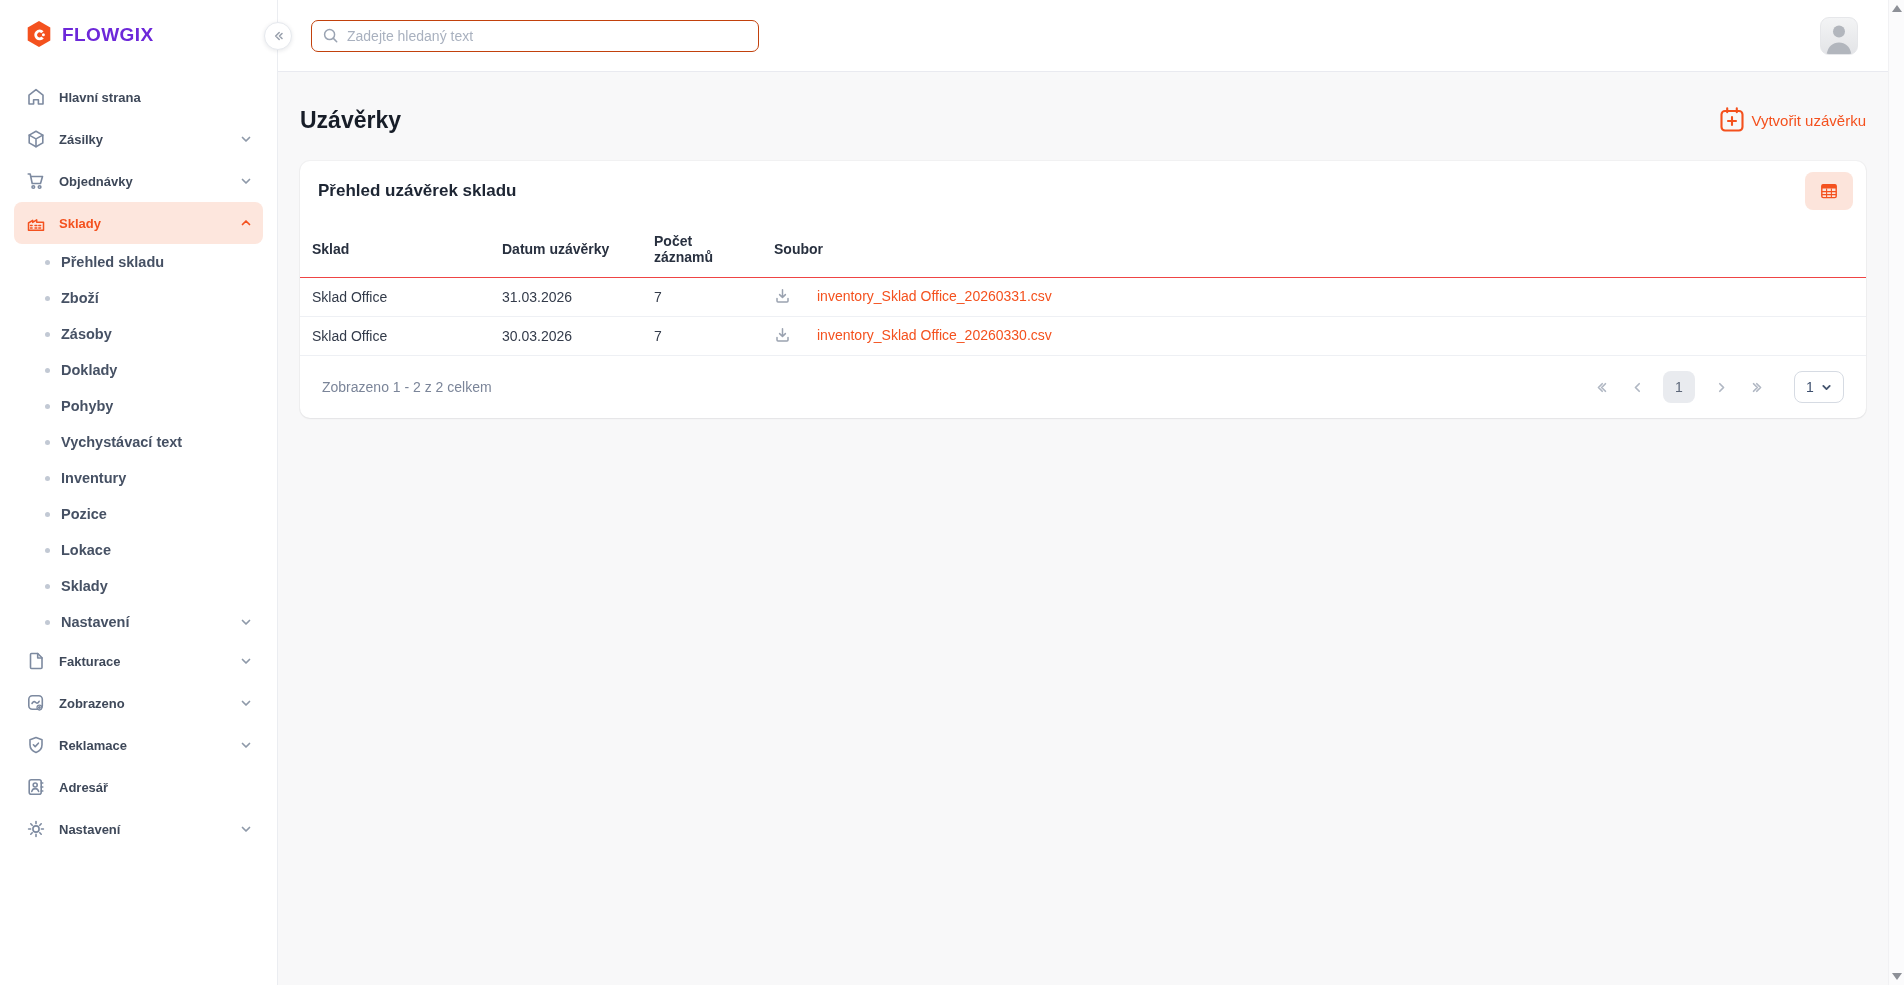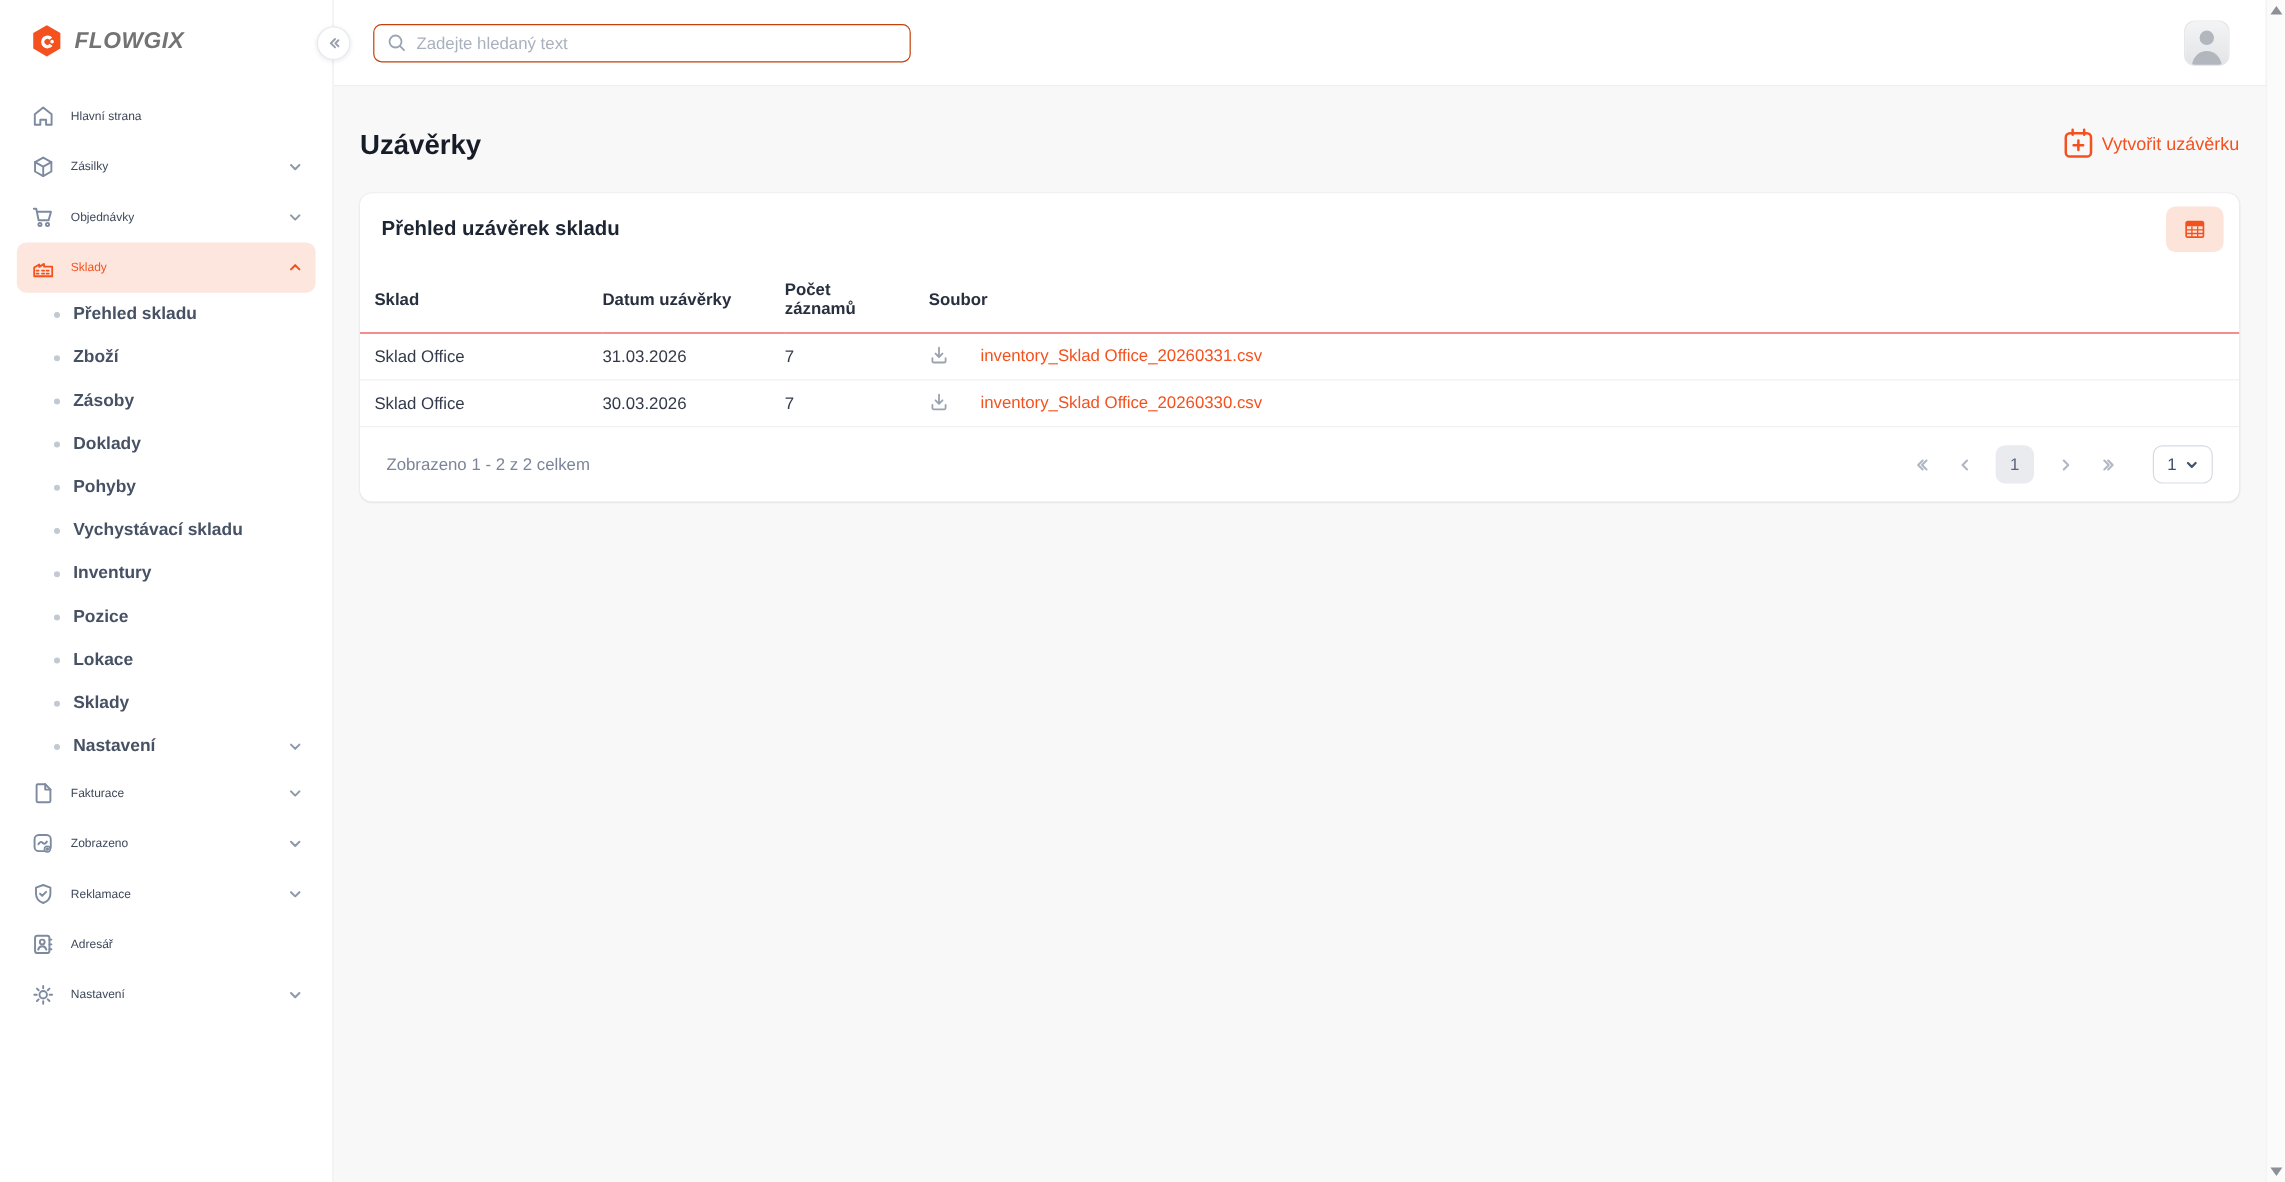--- a/index.html
+++ b/index.html
@@ -3,24 +3,24 @@
 <meta charset="utf-8">
 <style>
   * { margin:0; padding:0; box-sizing:border-box; }
   html,body { width:1904px; height:985px; overflow:hidden; }
   body { font-family:"Liberation Sans", sans-serif; background:#fff; display:flex; }
 
   
   .sidebar { width:278px; min-width:278px; height:985px; background:#fff;
              border-right:1px solid #ebedf1; padding:20px 14px 0 14px; position:relative; z-index:2; }
   .logo { display:flex; align-items:center; gap:9px; margin:0 0 26px 11px; height:30px; }
-  .logo-text { font-size:19px; font-weight:700; color:#737373; letter-spacing:.4px;font-style:italic; }
+  .logo-text { font-size:19px; font-weight:700; color:#6d28d9; letter-spacing:.4px; }
   .nav-item { height:42px; display:flex; align-items:center; gap:13px; padding:0 10px 0 12px;
               border-radius:8px; cursor:pointer; }
-  .nav-item .lbl { font-size:10px; font-weight:400; color:#3e4859; }
+  .nav-item .lbl { font-size:13px; font-weight:700; color:#3e4859; }
   .nav-item .chev { margin-left:auto; display:flex; }
   .nav-item.active { background:#fde6dd; }
   .nav-item.active .lbl { color:#f4511e; }
   .sub-item { height:36px; display:flex; align-items:center; gap:11px; padding:0 10px 0 31px;
               border-radius:8px; cursor:pointer; }
   .sub-item .dot { width:5px; height:5px; border-radius:50%; background:#c2c9d4; }
   .sub-item .lbl { font-size:14.5px; font-weight:600; color:#465164; }
   .sub-item .chev { margin-left:auto; display:flex; }
 
   .collapse-btn { position:absolute; left:264px; top:22px; width:28px; height:28px; border-radius:50%;
@@ -169,21 +169,21 @@
   <div class="sub-item">
     <span class="dot"></span>
     <span class="lbl">Doklady</span>
   </div>
   <div class="sub-item">
     <span class="dot"></span>
     <span class="lbl">Pohyby</span>
   </div>
   <div class="sub-item">
     <span class="dot"></span>
-    <span class="lbl">Vychystávací skladu</span>
+    <span class="lbl">Vychystávací text</span>
   </div>
   <div class="sub-item">
     <span class="dot"></span>
     <span class="lbl">Inventury</span>
   </div>
   <div class="sub-item">
     <span class="dot"></span>
     <span class="lbl">Pozice</span>
   </div>
   <div class="sub-item">

